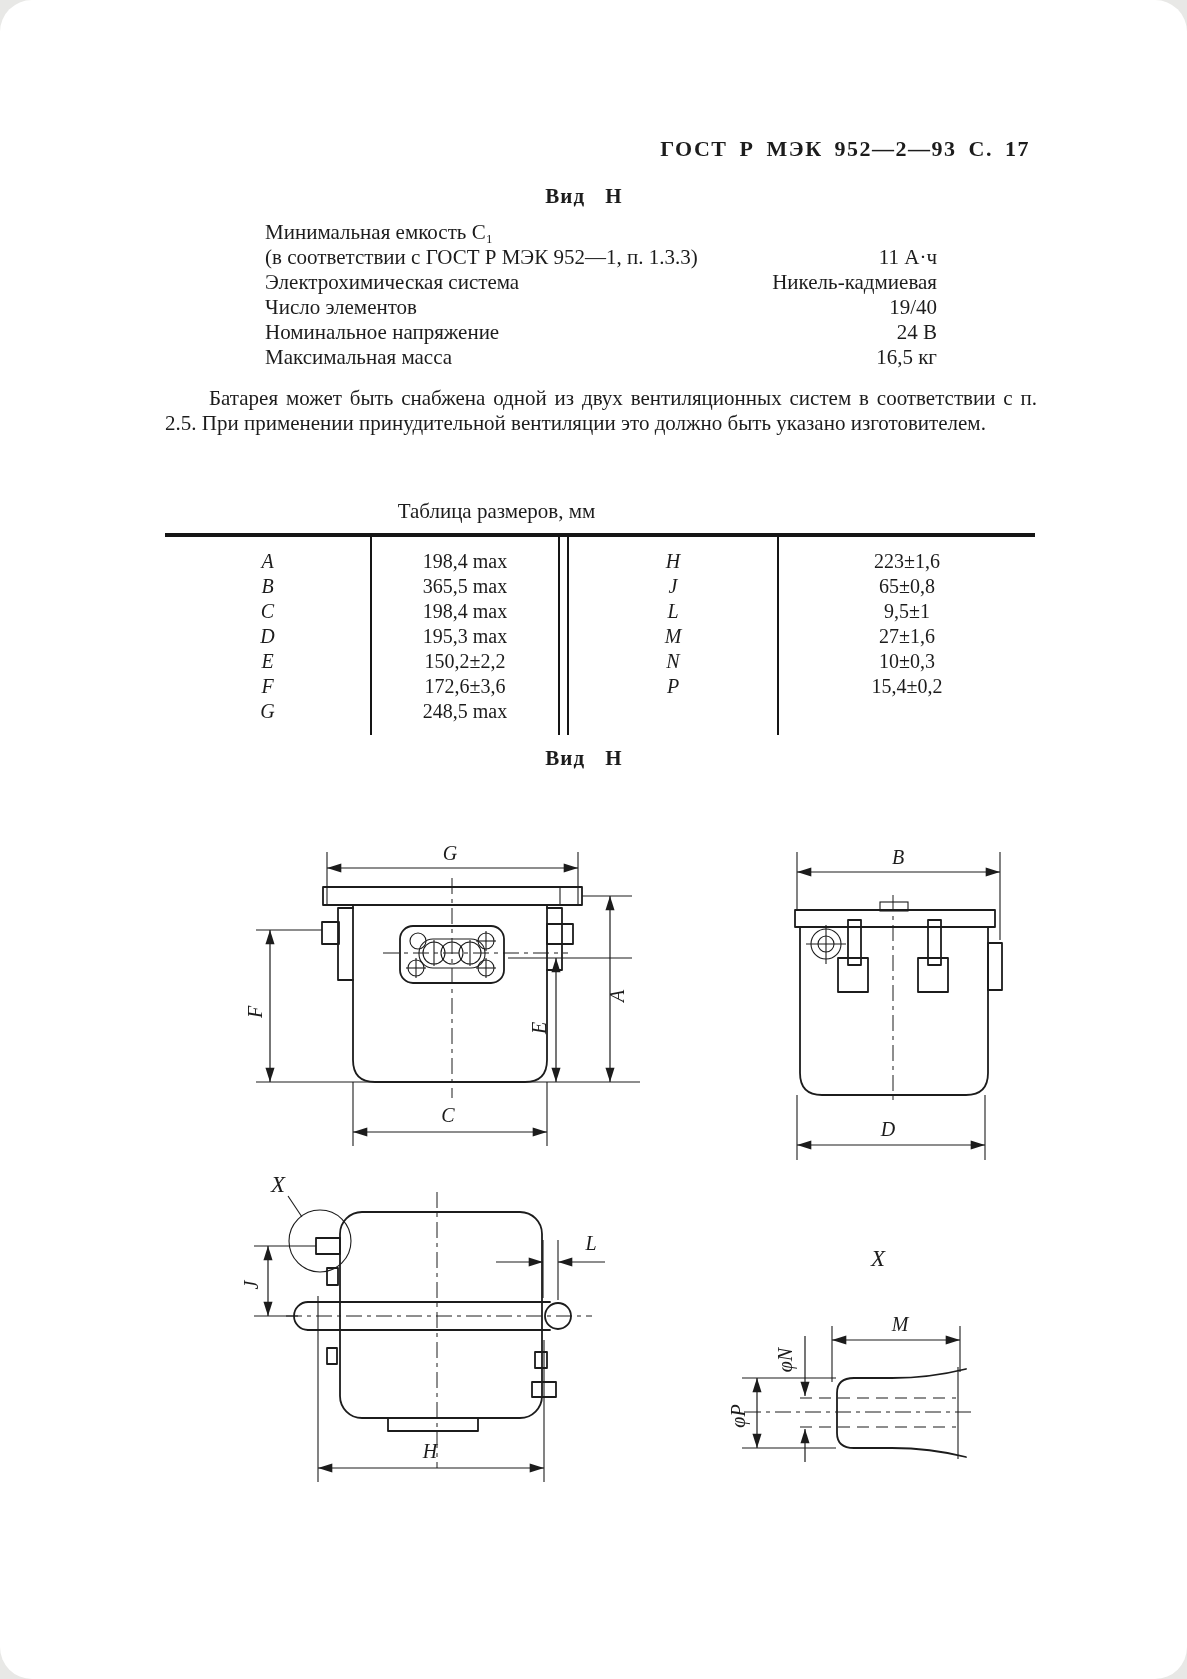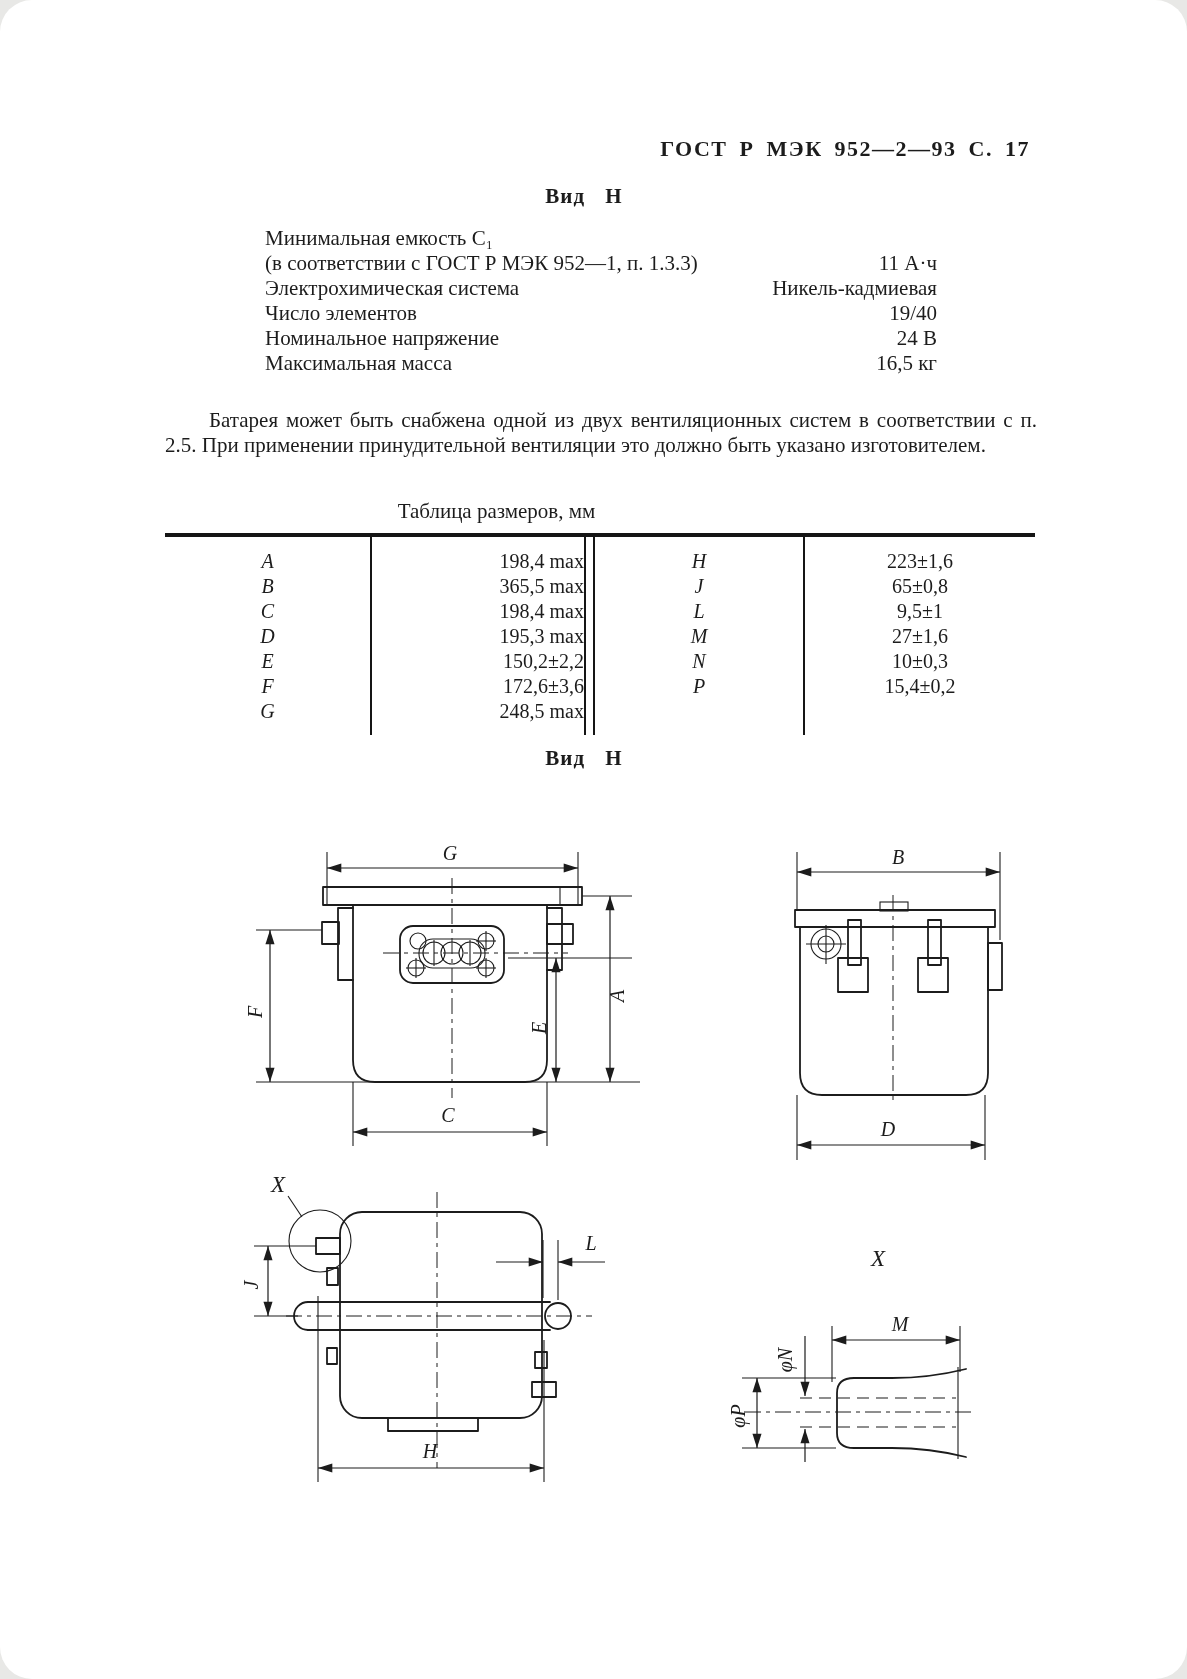--- a/index.html
+++ b/index.html
@@ -16,36 +16,36 @@
   .hdr{
     position:absolute;top:136px;left:0;right:157px;
     text-align:right;font-weight:bold;font-size:22px;letter-spacing:1.5px;word-spacing:5px;
   }
   .view-h{
     position:absolute;left:0;width:1168px;text-align:center;
     font-weight:bold;font-size:21px;word-spacing:14px;letter-spacing:1px;
   }
   .view-top{top:184px;}
   .view-bottom{top:746px;}
-  .specs{position:absolute;top:226px;left:265px;width:672px;font-size:21px;}
+  .specs{position:absolute;top:220px;left:265px;width:672px;font-size:21px;}
   .spec-row{display:flex;justify-content:space-between;height:25px;line-height:25px;}
   .spec-val{white-space:nowrap;}
   .para{
     position:absolute;left:165px;width:872px;
     font-size:21px;line-height:25px;text-align:justify;text-indent:44px;
   }
-  .p1{top:386px;margin-top:22px;}
+  .p1{top:386px;}
   .p2{top:461px;}
   .tbl-title{position:absolute;top:499px;left:0;width:993px;text-align:center;font-size:21px;}
   .tbl{position:absolute;top:533px;left:165px;width:870px;border-top:4px solid #151515;}
   .tbl-body{display:flex;align-items:stretch;padding-top:12px;min-height:186px;}
   .tc{text-align:center;font-size:20px;line-height:25px;}
   .tc div{height:25px;}
   .c1{width:205px;}
-  .c2{width:212px;text-align:right;}
+  .c2{width:186px;}
   .c3{width:208px;}
   .c4{flex:1;}
   .tc.lab{font-style:italic;}
   .vl{width:0;border-left:2px solid #151515;margin-top:-12px;}
   .vld{width:7px;border-left:2px solid #151515;border-right:2px solid #151515;margin-top:-12px;}
   svg.drawings{position:absolute;left:0;top:0;pointer-events:none;}
   .ln{fill:none;stroke:#1c1c1c;stroke-width:1.8;stroke-linejoin:round;stroke-linecap:round;}
   .thin{fill:none;stroke:#1c1c1c;stroke-width:1.1;}
   .dim{fill:none;stroke:#1c1c1c;stroke-width:1.2;}
   .dd{fill:none;stroke:#1c1c1c;stroke-width:1;stroke-dasharray:16 5 4 5;}

